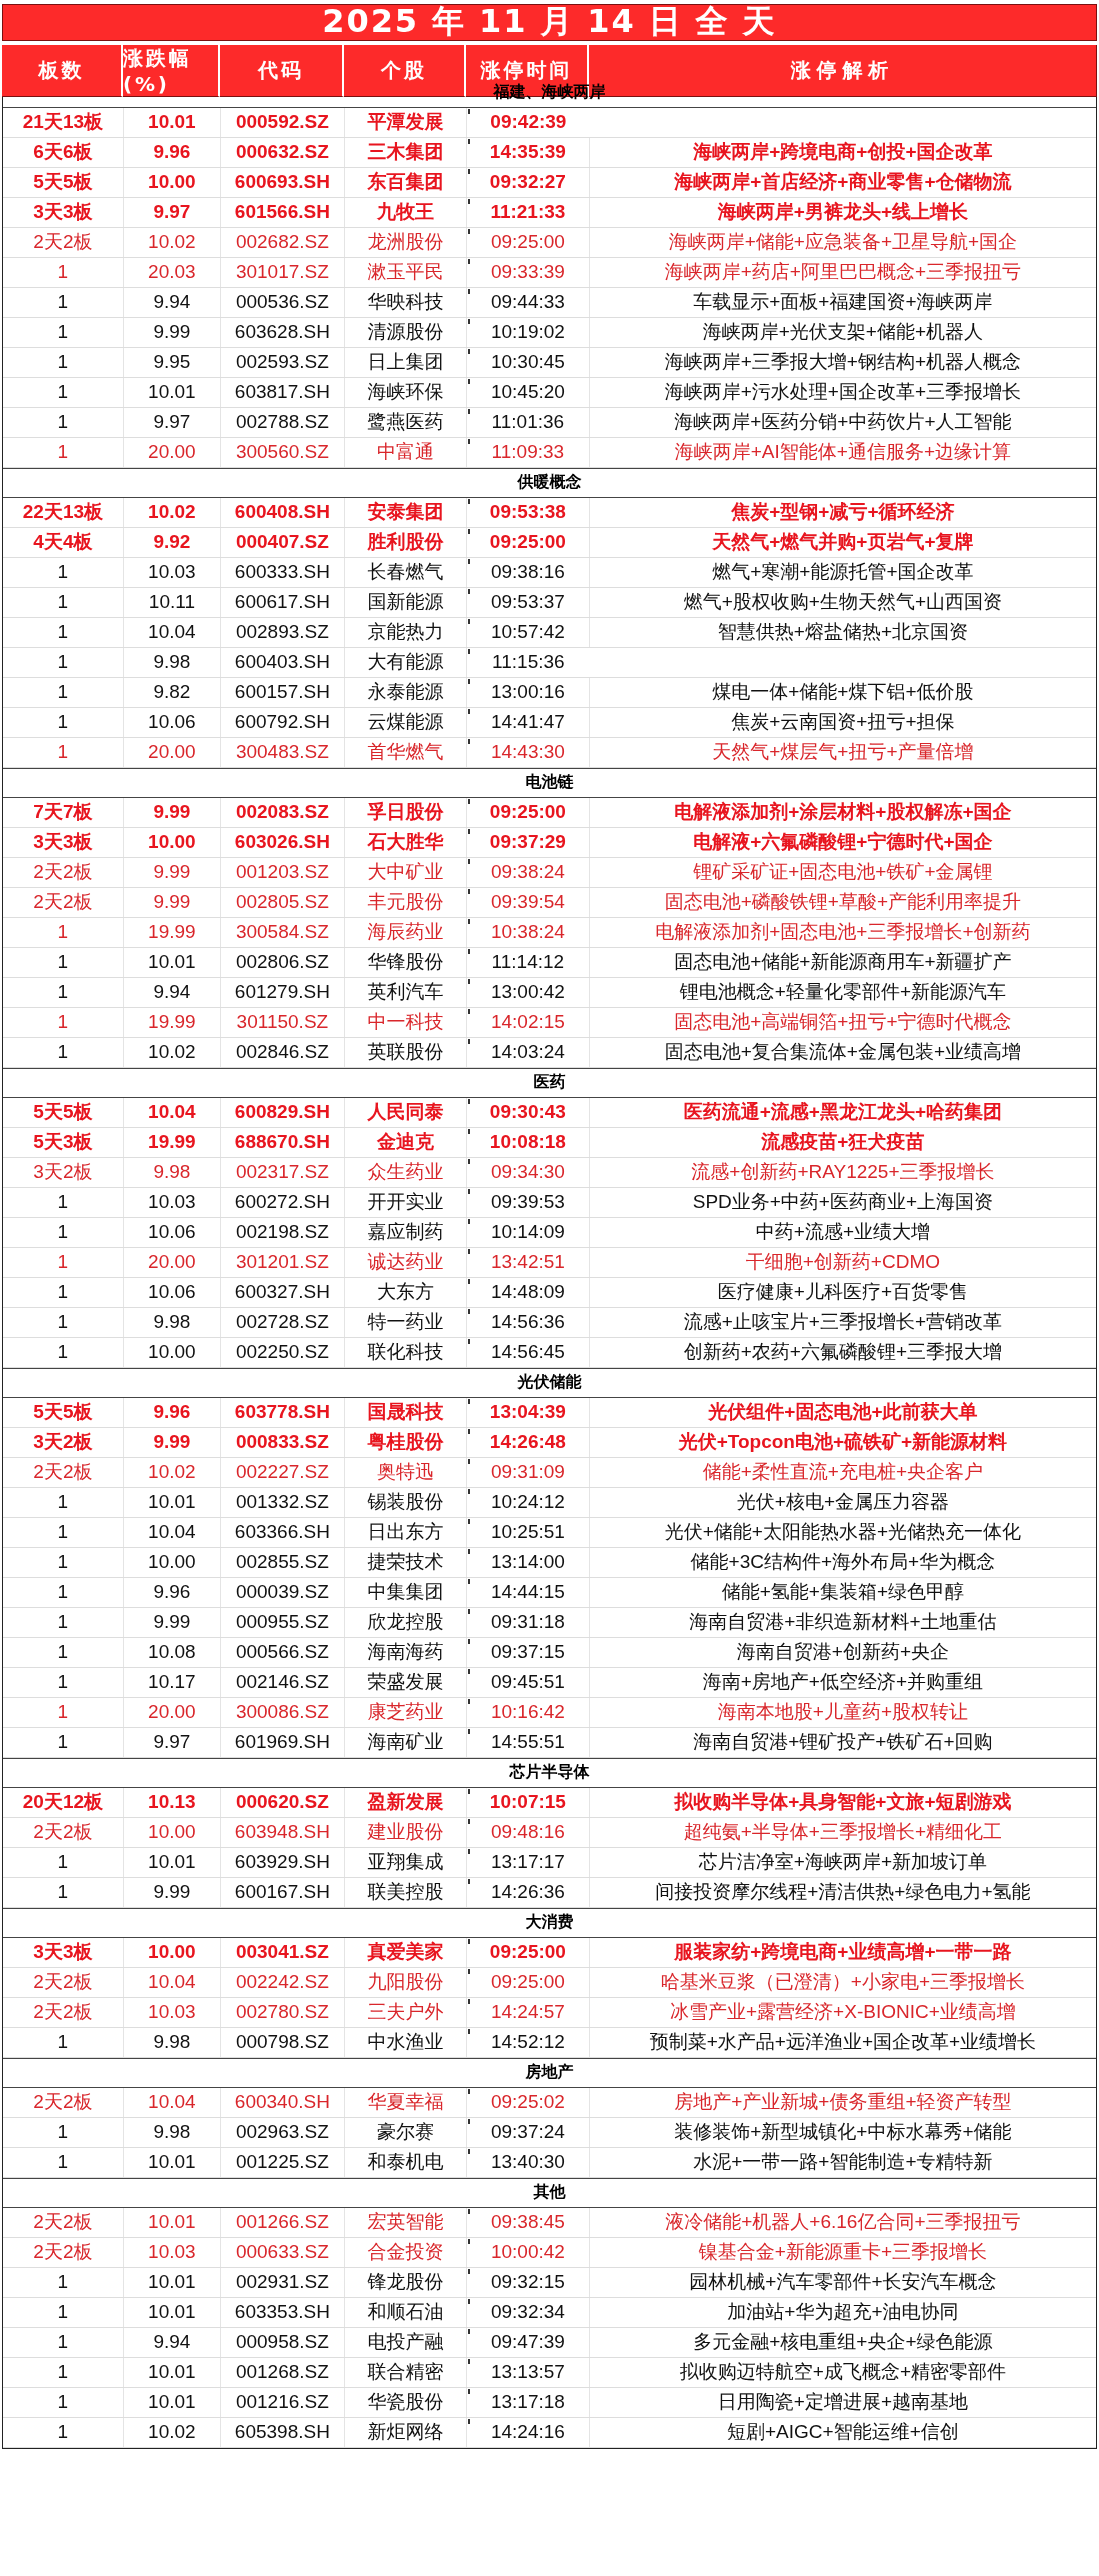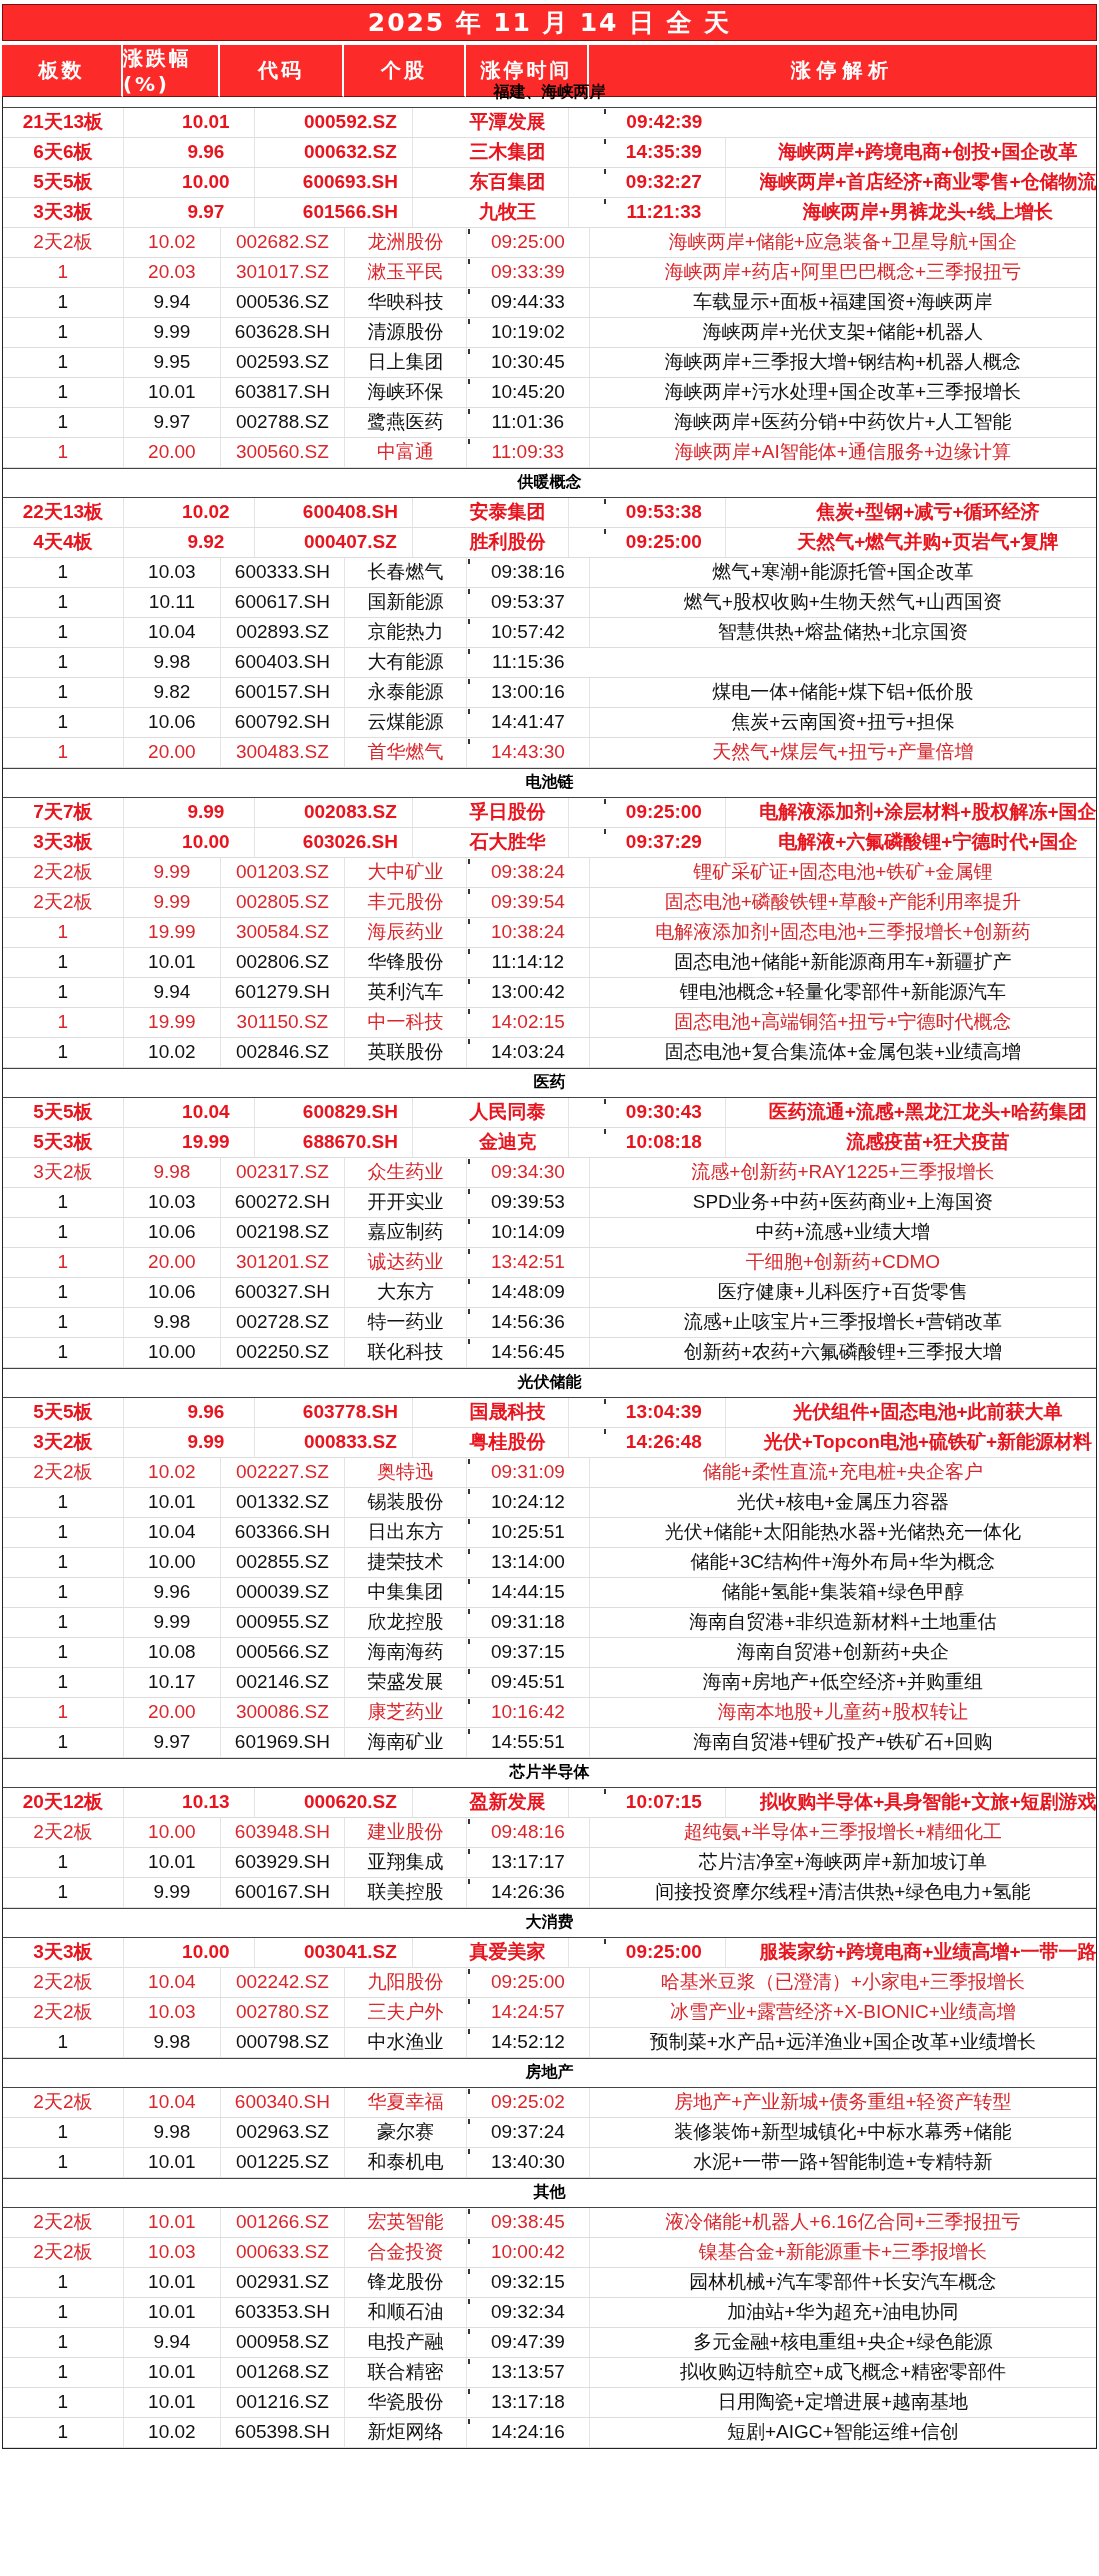--- a/index.html
+++ b/index.html
@@ -1,31 +1,31 @@
 <!DOCTYPE html>
 <html><head>
 <meta charset="utf-8">
 <style>
   html,body{margin:0;padding:0;background:#fff;}
   body{width:1100px;height:2576px;overflow:hidden;font-family:"DejaVu Sans","Liberation Sans",sans-serif;}
   #wrap{position:absolute;left:1.9px;top:3.8px;width:1095px;}
-  .title{height:37px;background:#fd2a2a;border:1px solid #7a1010;color:#fff;font-weight:bold;font-size:25px;display:flex;align-items:center;justify-content:center;letter-spacing:1.9px;box-sizing:border-box;}
+  .title{height:37px;background:#fd2a2a;border:1px solid #7a1010;color:#fff;font-weight:bold;font-size:32px;display:flex;align-items:center;justify-content:center;letter-spacing:1.9px;box-sizing:border-box;}
   .gap{height:3.8px;background:#fff;}
   .hdr{display:grid;grid-template-columns:121px 97px 124px 122px 123px 1fr;height:33px;background:#8b5cf6;}
   .hdr div{background:#fd2a2a;color:#fff;font-weight:bold;font-size:20px;display:flex;align-items:center;justify-content:center;border-right:2.9px solid #fff;border-bottom:1px solid #7a1010;letter-spacing:2.9px;}
   .hdr div:last-child{border-right:1px solid #7a1010;letter-spacing:5.8px;}
   .tbl{border-left:1.4px solid #222;border-right:1.4px solid #222;border-bottom:1.4px solid #222;}
   .row{display:grid;grid-template-columns:121px 97px 124px 122px 123px 1fr;height:30px;border-bottom:1px solid #ddd;font-size:19px;box-sizing:border-box;}
   .row div{display:flex;align-items:center;justify-content:center;border-right:1px solid #e4e4e4;white-space:nowrap;overflow:hidden;font-family:"Liberation Sans","DejaVu Sans",sans-serif;}
   .row div:last-child{border-right:none;}
   .row .t{position:relative;}
   .row .t::before{content:"";position:absolute;left:1px;top:1.9px;width:1.9px;height:4.8px;background:#333;}
   .row.normal{color:#111;}
   .row.warm{color:#d9262b;}
-  .row.hot{color:#e8151f;font-weight:bold;gap:34px;}
+  .row.hot{color:#e8151f;font-weight:bold;}
   .sec{height:30px;display:flex;align-items:center;justify-content:center;font-weight:bold;font-size:16px;color:#000;border-bottom:1.4px solid #444;border-top:1px solid #444;box-sizing:border-box;}
 </style>
 </head>
 <body>
 
 <div id="wrap">
   <div class="title">2025 年 11 月 14 日  全 天</div>
   <div class="gap"></div>
   <div class="hdr">
     <div>板数</div>

